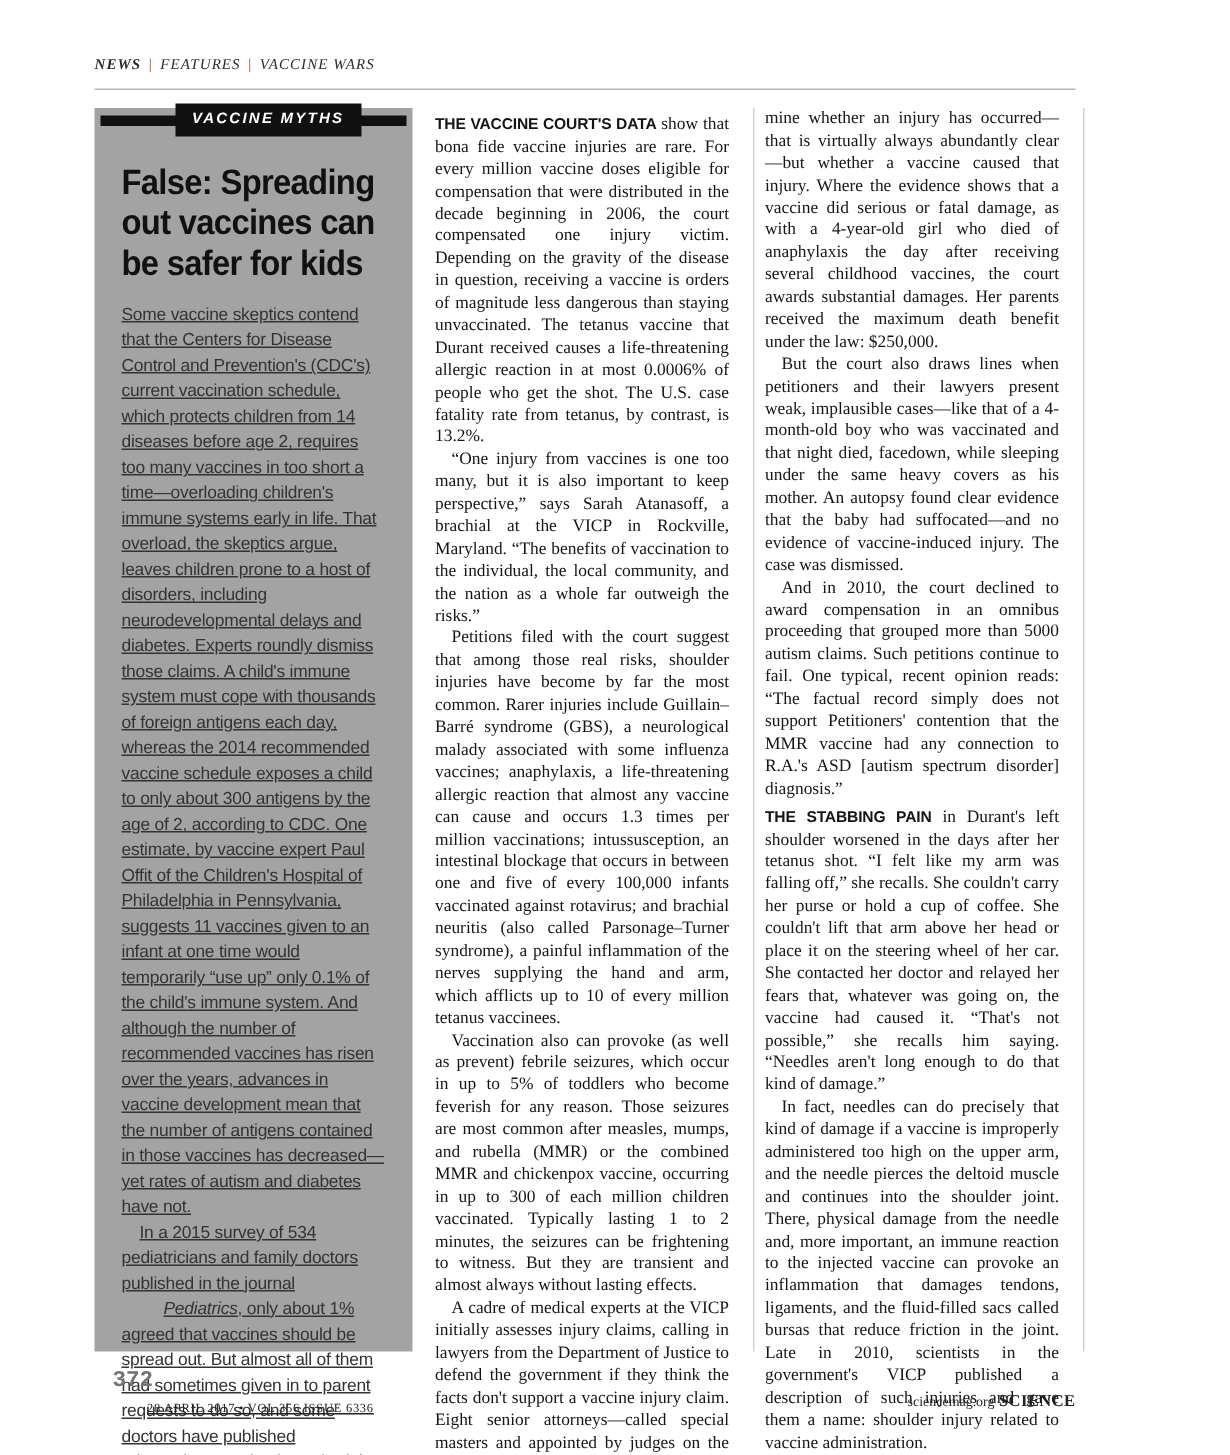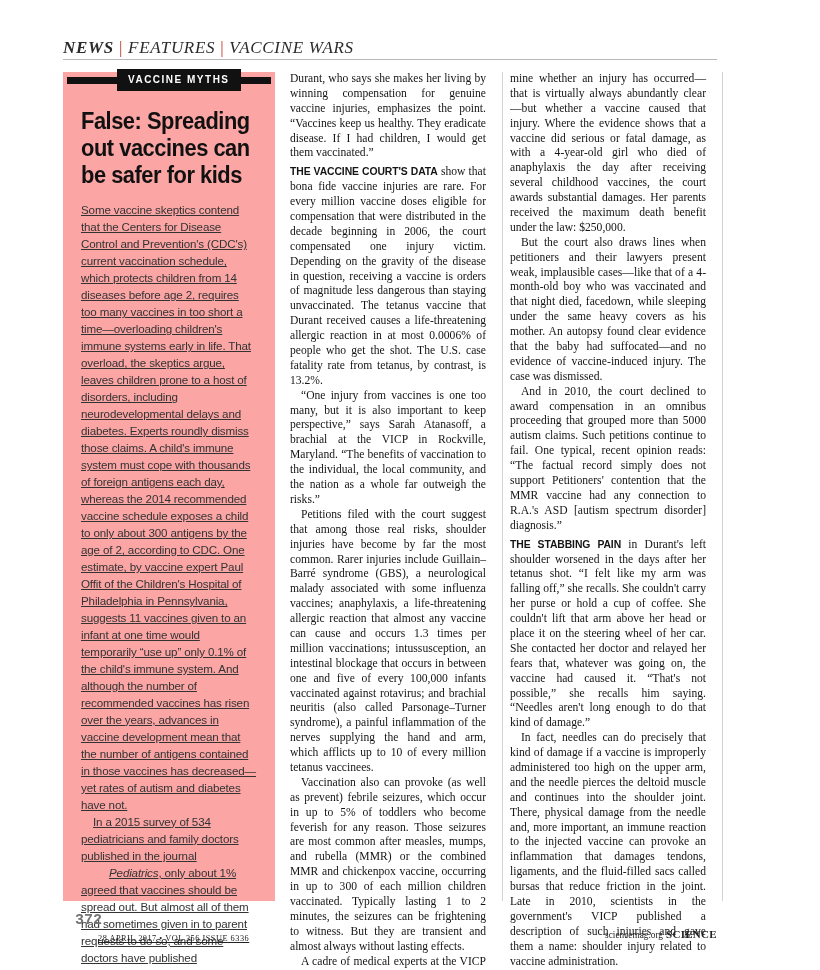--- a/index.html
+++ b/index.html
@@ -22,21 +22,21 @@
   }
 
   
   .runhead {
     position: absolute;
     left: 63px;
     top: 38px;
     width: 654px;
     font-family: "Liberation Serif", serif;
     font-style: italic;
-    font-size: 17px;
+    font-size: 10px;
     letter-spacing: 0.7px;
     color: #2b2b2b;
     white-space: nowrap;
   }
   .runhead .rh-news {
     font-weight: bold;
     font-style: italic;
   }
   .runhead .sep {
     color: #c0392b;
@@ -52,31 +52,32 @@
     background: #b8b8b8;
   }
 
   
   .sidebar {
     position: absolute;
     left: 63px;
     top: 72px;
     width: 212px;
     height: 829px;
-    background: #fca5a5;
+    background: #a3a3a3;
   }
   .sidebar-inner {
     padding: 36px 18px 10px 18px;
   }
   .kicker-wrap {
     position: absolute;
     left: 63px;
     top: 72px;
     width: 212px;
     height: 22px;
+    font-style: italic;
   }
   .kicker-bar {
     position: absolute;
     left: 4px;
     top: 5px;
     width: 204px;
     height: 7px;
     background: #111111;
   }
   .kicker-label {
@@ -231,21 +232,20 @@
 
   <div class="kicker-wrap">
     <div class="kicker-bar"></div>
     <div class="kicker-label">VACCINE MYTHS</div>
   </div>
 
   <div class="col-rule" id="rule1"></div>
   <div class="col-rule" id="rule2"></div>
 
   <div class="col" id="col2">
-    <p class="nofirst">Durant, who says she makes her living by winning compensation for genuine vaccine injuries, emphasizes the point. “Vaccines keep us healthy. They eradicate disease. If I had children, I would get them vaccinated.”</p>
     <p class="nofirst spaced"><span class="leadin">THE VACCINE COURT'S DATA</span><span> show that bona fide vaccine injuries are rare. For every million vaccine doses eligible for compensation that were distributed in the decade beginning in 2006, the court compensated one injury victim. Depending on the gravity of the disease in question, receiving a vaccine is orders of magnitude less dangerous than staying unvaccinated. The tetanus vaccine that Durant received causes a life-threatening allergic reaction in at most 0.0006% of people who get the shot. The U.S. case fatality rate from tetanus, by contrast, is 13.2%.</span></p>
     <p>“One injury from vaccines is one too many, but it is also important to keep perspective,” says Sarah Atanasoff, a brachial at the VICP in Rockville, Maryland. “The benefits of vaccination to the individual, the local community, and the nation as a whole far outweigh the risks.”</p>
     <p>Petitions filed with the court suggest that among those real risks, shoulder injuries have become by far the most common. Rarer injuries include Guillain–Barré syndrome (GBS), a neurological malady associated with some influenza vaccines; anaphylaxis, a life-threatening allergic reaction that almost any vaccine can cause and occurs 1.3 times per million vaccinations; intussusception, an intestinal blockage that occurs in between one and five of every 100,000 infants vaccinated against rotavirus; and brachial neuritis (also called Parsonage–Turner syndrome), a painful inflammation of the nerves supplying the hand and arm, which afflicts up to 10 of every million tetanus vaccinees.</p>
     <p>Vaccination also can provoke (as well as prevent) febrile seizures, which occur in up to 5% of toddlers who become feverish for any reason. Those seizures are most common after measles, mumps, and rubella (MMR) or the combined MMR and chickenpox vaccine, occurring in up to 300 of each million children vaccinated. Typically lasting 1 to 2 minutes, the seizures can be frightening to witness. But they are transient and almost always without lasting effects.</p>
     <p>A cadre of medical experts at the VICP initially assesses injury claims, calling in lawyers from the Department of Justice to defend the government if they think the facts don't support a vaccine injury claim. Eight senior attorneys—called special masters and appointed by judges on the U.S. Court of Federal Claims—rule on the claims. The court is rarely asked to deter-</p>
   </div>
 
   <div class="col" id="col3">
     <p class="nofirst">mine whether an injury has occurred—that is virtually always abundantly clear—but whether a vaccine caused that injury. Where the evidence shows that a vaccine did serious or fatal damage, as with a 4-year-old girl who died of anaphylaxis the day after receiving several childhood vaccines, the court awards substantial damages. Her parents received the maximum death benefit under the law: $250,000.</p>
     <p>But the court also draws lines when petitioners and their lawyers present weak, implausible cases—like that of a 4-month-old boy who was vaccinated and that night died, facedown, while sleeping under the same heavy covers as his mother. An autopsy found clear evidence that the baby had suffocated—and no evidence of vaccine-induced injury. The case was dismissed.</p>

